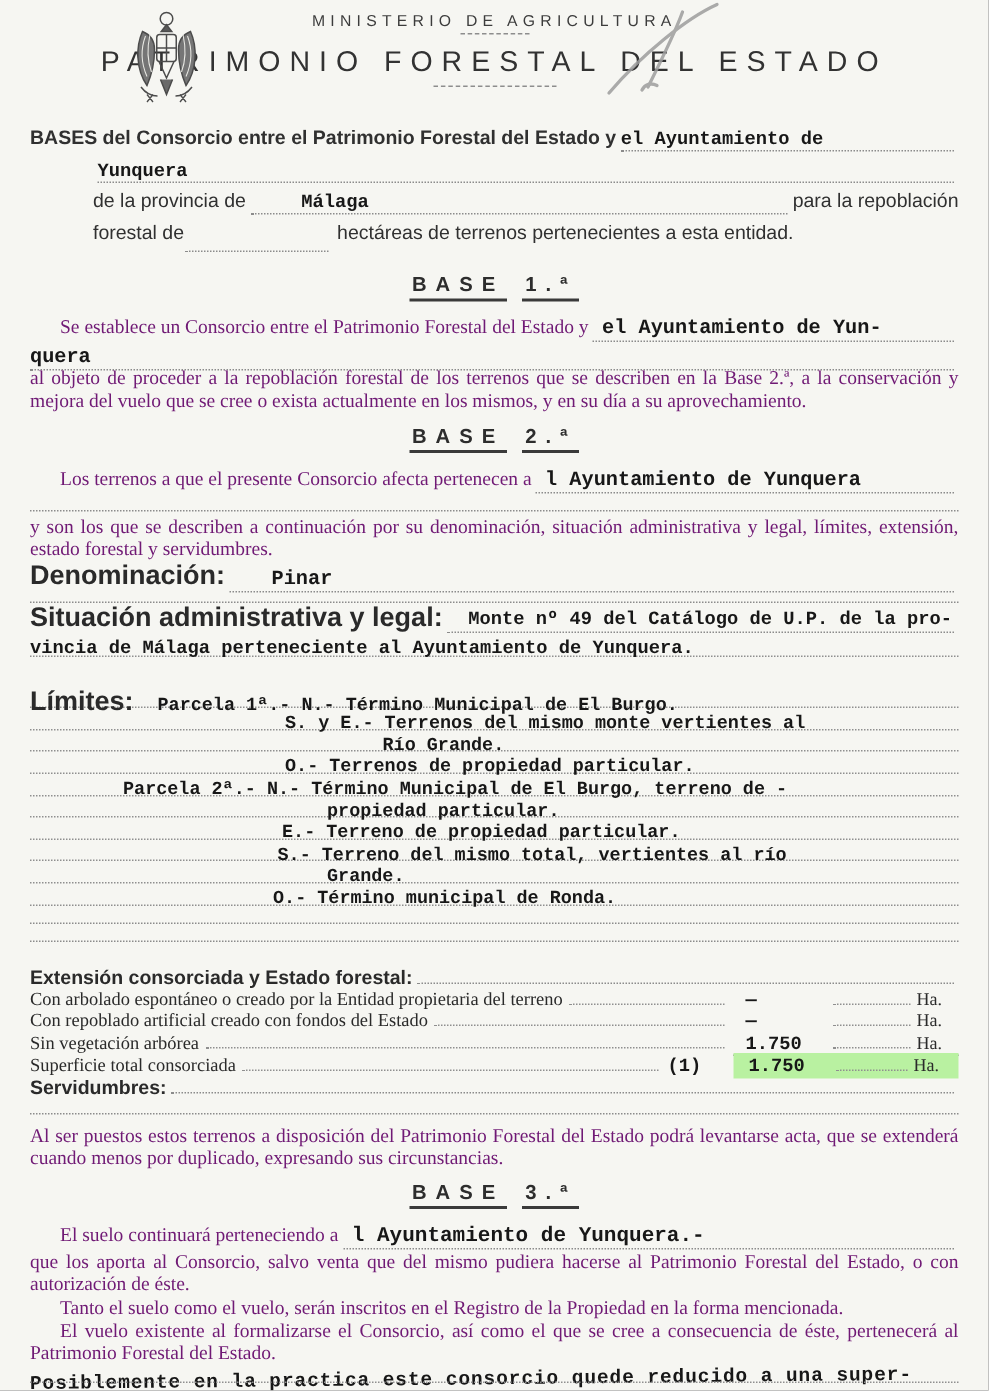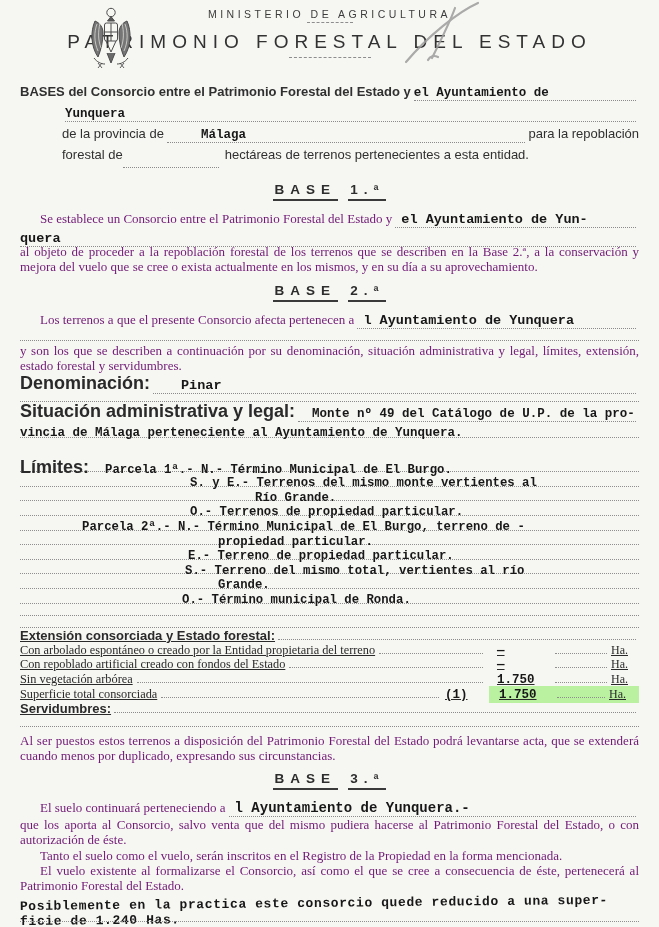--- a/index.html
+++ b/index.html
@@ -195,21 +195,21 @@
       <div class="lim pl198"><span class="typed">propiedad particular.</span></div>
       <div class="lim pl168"><span class="typed">E.- Terreno de propiedad particular.</span></div>
       <div class="lim pl165"><span class="typed">S.- Terreno del mismo total, vertientes al río</span></div>
       <div class="lim pl198"><span class="typed">Grande.</span></div>
       <div class="lim pl162"><span class="typed">O.- Término municipal de Ronda.</span></div>
 
       <div class="blank-row"></div>
       <div class="blank-row"></div>
     </div>
 
-    <div style="margin-top:0;text-decoration:underline;">
+    <div style="margin-top:16px;">
       <div class="ext-head">
         <span class="lab">Extensión consorciada y Estado forestal:</span>
         <span class="fill"></span>
       </div>
 
       <div class="ext-row">
         <span>Con arbolado espontáneo o creado por la Entidad propietaria del terreno</span>
         <span class="dots"></span>
         <span class="vu">
           <span class="val typed">—</span>

